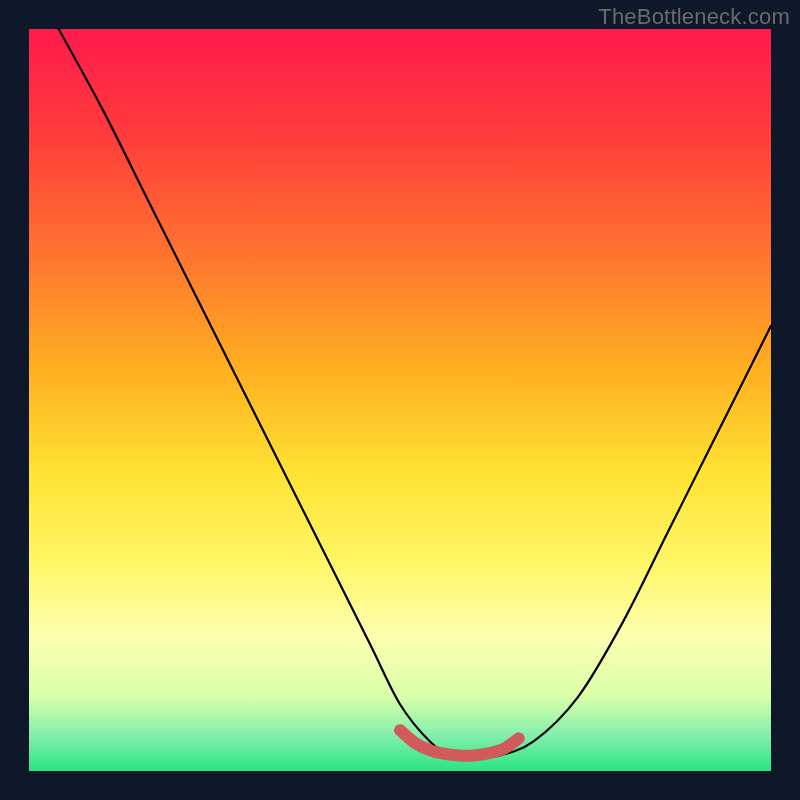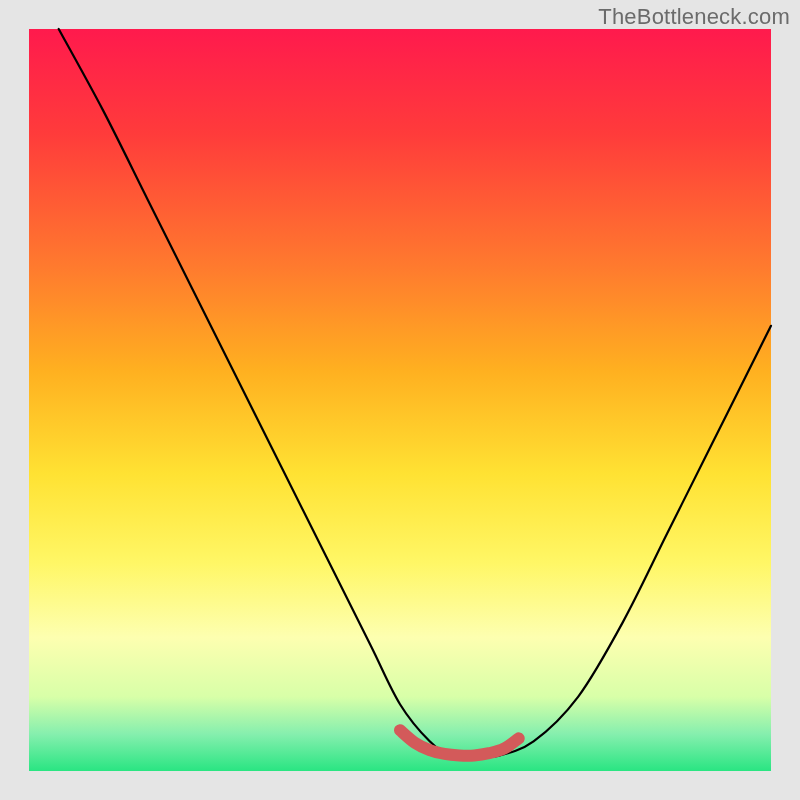--- a/index.html
+++ b/index.html
@@ -8,21 +8,21 @@
     width: 800px;
     height: 800px;
     background: #000;
     font-family: Arial, Helvetica, sans-serif;
     overflow: hidden;
   }
   .frame {
     position: relative;
     width: 800px;
     height: 800px;
-    background: #e5e5e5;
+    background: #0f172a;
   }
   .plot {
     position: absolute;
     left: 29px;
     top: 29px;
     width: 742px;
     height: 742px;
     background: linear-gradient(to bottom,
       #ff1a4d 0%,
       #ff3b3b 14%,

